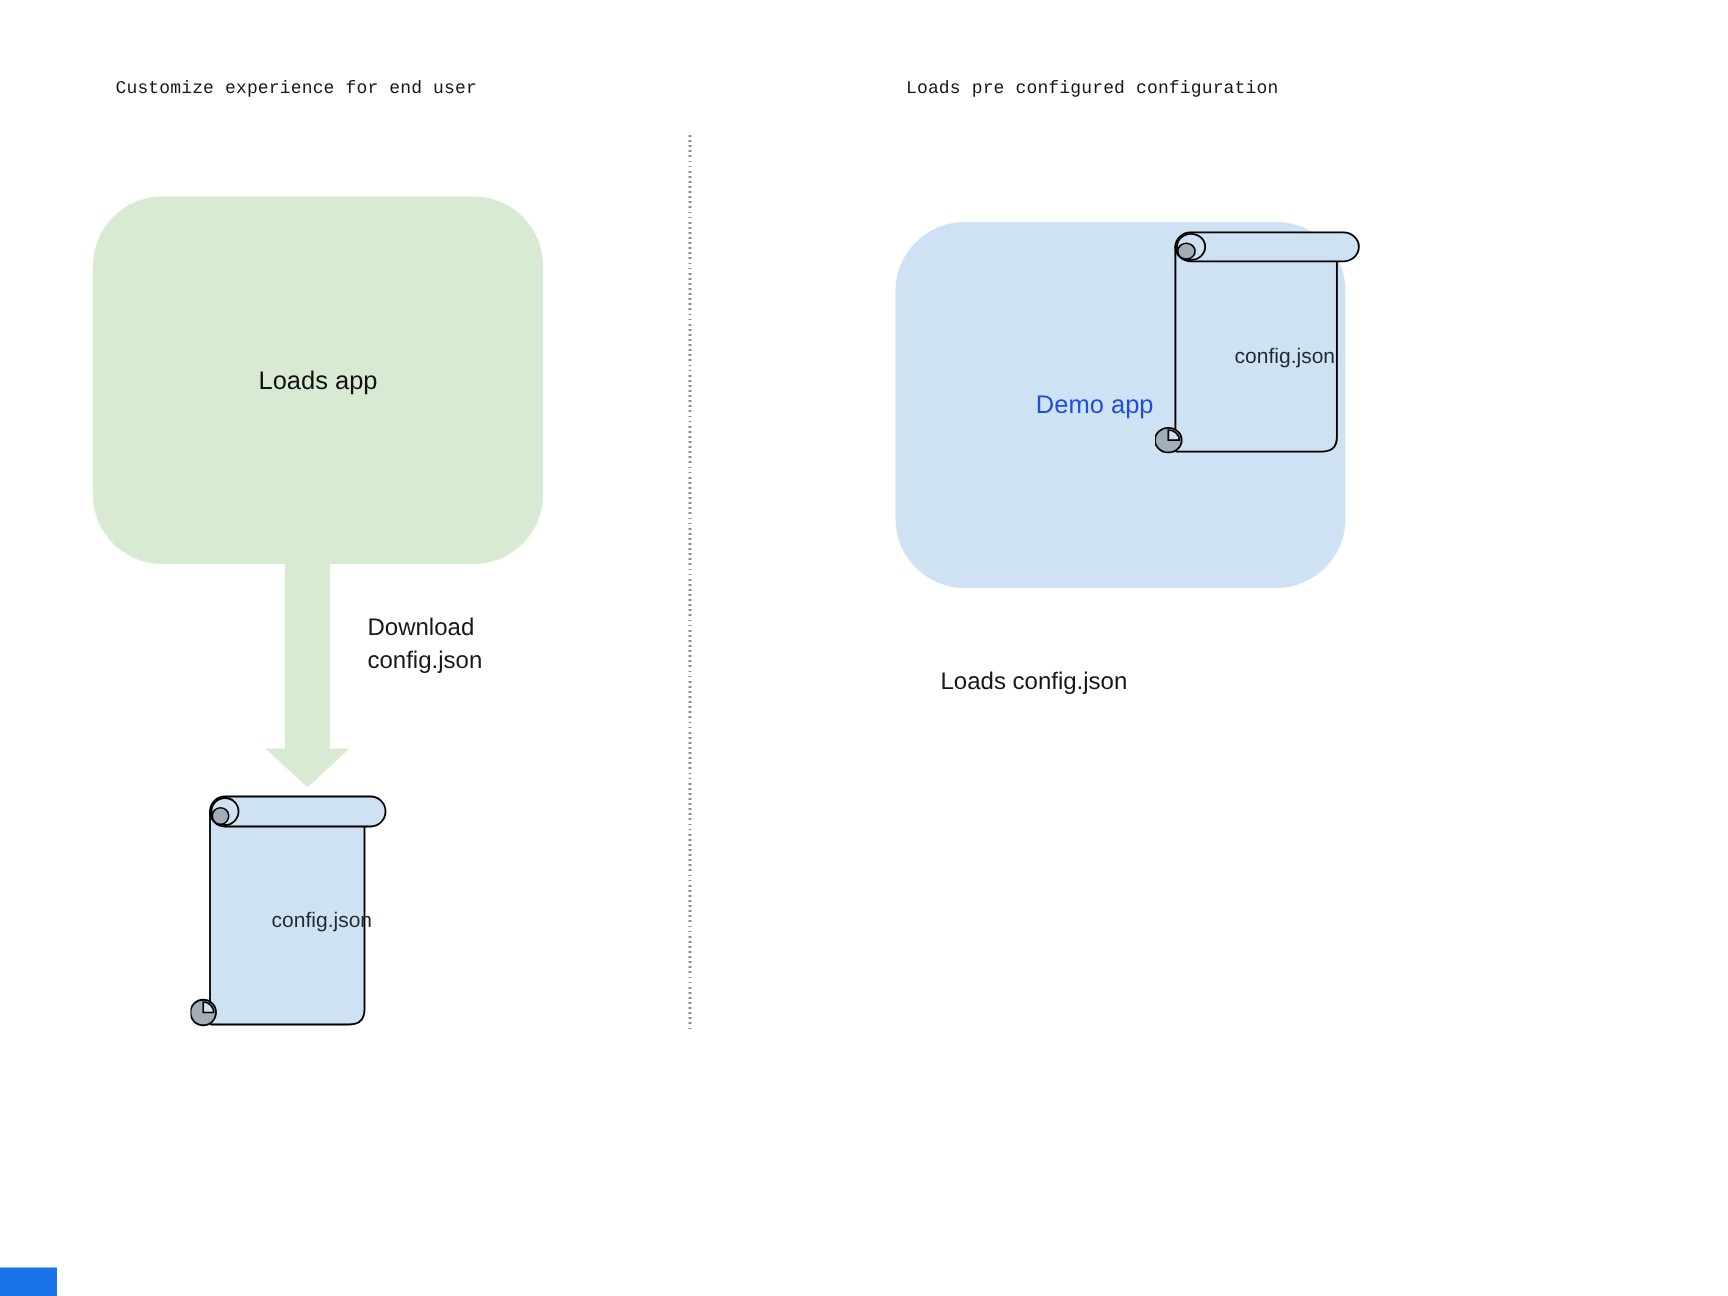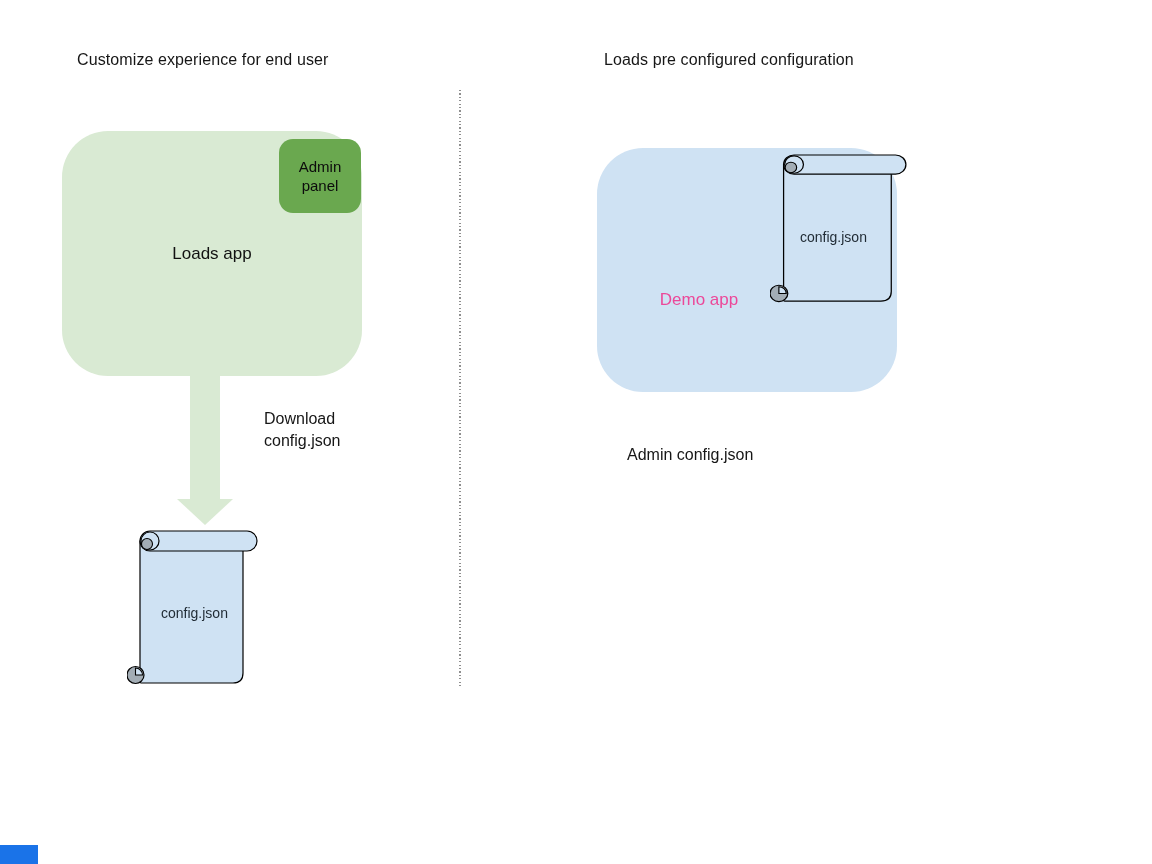--- a/index.html
+++ b/index.html
@@ -8,25 +8,26 @@
     width: 1152px;
     height: 864px;
     background: #ffffff;
     overflow: hidden;
     font-family: "Liberation Sans", sans-serif;
     color: #1a1a1a;
   }
   .abs { position: absolute; }
 
   .section-title {
-    font-size: 16px;
+    font-size: 12px;
     line-height: 19px;
     letter-spacing: 0.1px;
     color: #161616;
     white-space: nowrap;
+    font-family: Liberation Mono, monospace;
   }
   .title-left  { left: 77px;  top: 50px; }
   .title-right { left: 604px; top: 50px; text-align: right; }
 
   .divider {
     left: 459px; top: 90px;
     width: 2px; height: 596px;
     background: repeating-linear-gradient(to bottom, #8f8f8f 0 1.2px, transparent 1.2px 3.4px);
   }
 
@@ -52,53 +53,51 @@
   }
   .admin-panel-label {
     width: 62px;
     text-align: center;
     font-size: 15px; line-height: 19px;
     color: #0c0c0c;
   }
 
   .download-arrow { left: 174px; top: 376px; }
   .arrow-label {
-    left: 264px; top: 408px;
+    left: 245px; top: 408px;
     width: 104px;
     font-size: 16px; line-height: 22px;
     color: #161616;
   }
 
   .scroll { width: 132px; height: 156px; }
   .scroll-left  { left: 127px; top: 530px; }
   .scroll-right { left: 770px; top: 154px; width: 138px; height: 150px; }
   .scroll svg { position: absolute; left: 0; top: 0; }
   .scroll-label {
     position: absolute;
-    text-align: left;
+    text-align: right;
     font-size: 14px; line-height: 17px;
     color: #1f2a33;
-    margin-left: 16px;
   }
   .scroll-left  .scroll-label { left: 18px; top: 75px; width: 103px; }
   .scroll-right .scroll-label { left: 14px; top: 75px; width: 106px; }
 
   .demo-app-box {
     left: 597px; top: 148px;
     width: 300px; height: 244px;
     background: #cfe2f3;
     border-radius: 46px;
   }
   .demo-app-label {
     left: 629px; top: 260px;
     width: 140px;
-    text-align: center;
+    text-align: right;
     font-size: 17px; line-height: 20px;
-    color: #ec4899;
-    margin-top: 30px;
+    color: #1d4ed8;
   }
 
   .caption-loads {
     left: 627px; top: 445px;
     font-size: 16px; line-height: 19px;
     color: #161616;
     white-space: nowrap;
   }
 
   .corner-marker {
@@ -111,23 +110,20 @@
 <body>
 
 <div class="canvas">
 
   <div class="abs section-title title-left">Customize experience for end user</div>
   <div class="abs section-title title-right">Loads pre configured configuration</div>
 
   <div class="abs divider"></div>
 
   <div class="abs admin-app-box"></div>
-  <div class="abs admin-panel-box">
-    <div class="admin-panel-label">Admin panel</div>
-  </div>
   <div class="abs admin-app-label">Loads app</div>
 
   <svg class="abs download-arrow" width="62" height="150" viewBox="0 0 62 150">
     <rect x="16" y="0" width="30" height="125" fill="#d9ead3"></rect>
     <polygon points="3,123 59,123 31,149" fill="#d9ead3"></polygon>
   </svg>
   <div class="abs arrow-label">Download config.json</div>
 
   <div class="abs scroll scroll-left">
     <svg width="132" height="156" viewBox="0 0 132 156">
@@ -149,17 +145,17 @@
       <path d="M13,11 H116 V143 Q116,153 106,153 H14 Q13,153 13,151 Z" fill="#cfe2f3" stroke="#000" stroke-width="1.2"></path>
       <circle cx="8.5" cy="145" r="8.5" fill="#a3adb5" stroke="#000" stroke-width="1.2"></circle>
       <path d="M8.5,145 L8.5,138 A7,7 0 0 1 15.5,145 Z" fill="#cfe2f3" stroke="#000" stroke-width="1.1"></path>
       <rect x="13" y="1" width="117" height="20" rx="10" fill="#cfe2f3" stroke="#000" stroke-width="1.2"></rect>
       <circle cx="23" cy="11" r="9" fill="#cfe2f3" stroke="#000" stroke-width="1.2"></circle>
       <circle cx="20" cy="14" r="5.5" fill="#a3adb5" stroke="#000" stroke-width="1.1"></circle>
     </svg>
     <div class="scroll-label">config.json</div>
   </div>
 
-  <div class="abs caption-loads">Admin config.json</div>
+  <div class="abs caption-loads">Loads config.json</div>
 
   <div class="abs corner-marker"></div>
 
 </div>
 
 </body></html>

